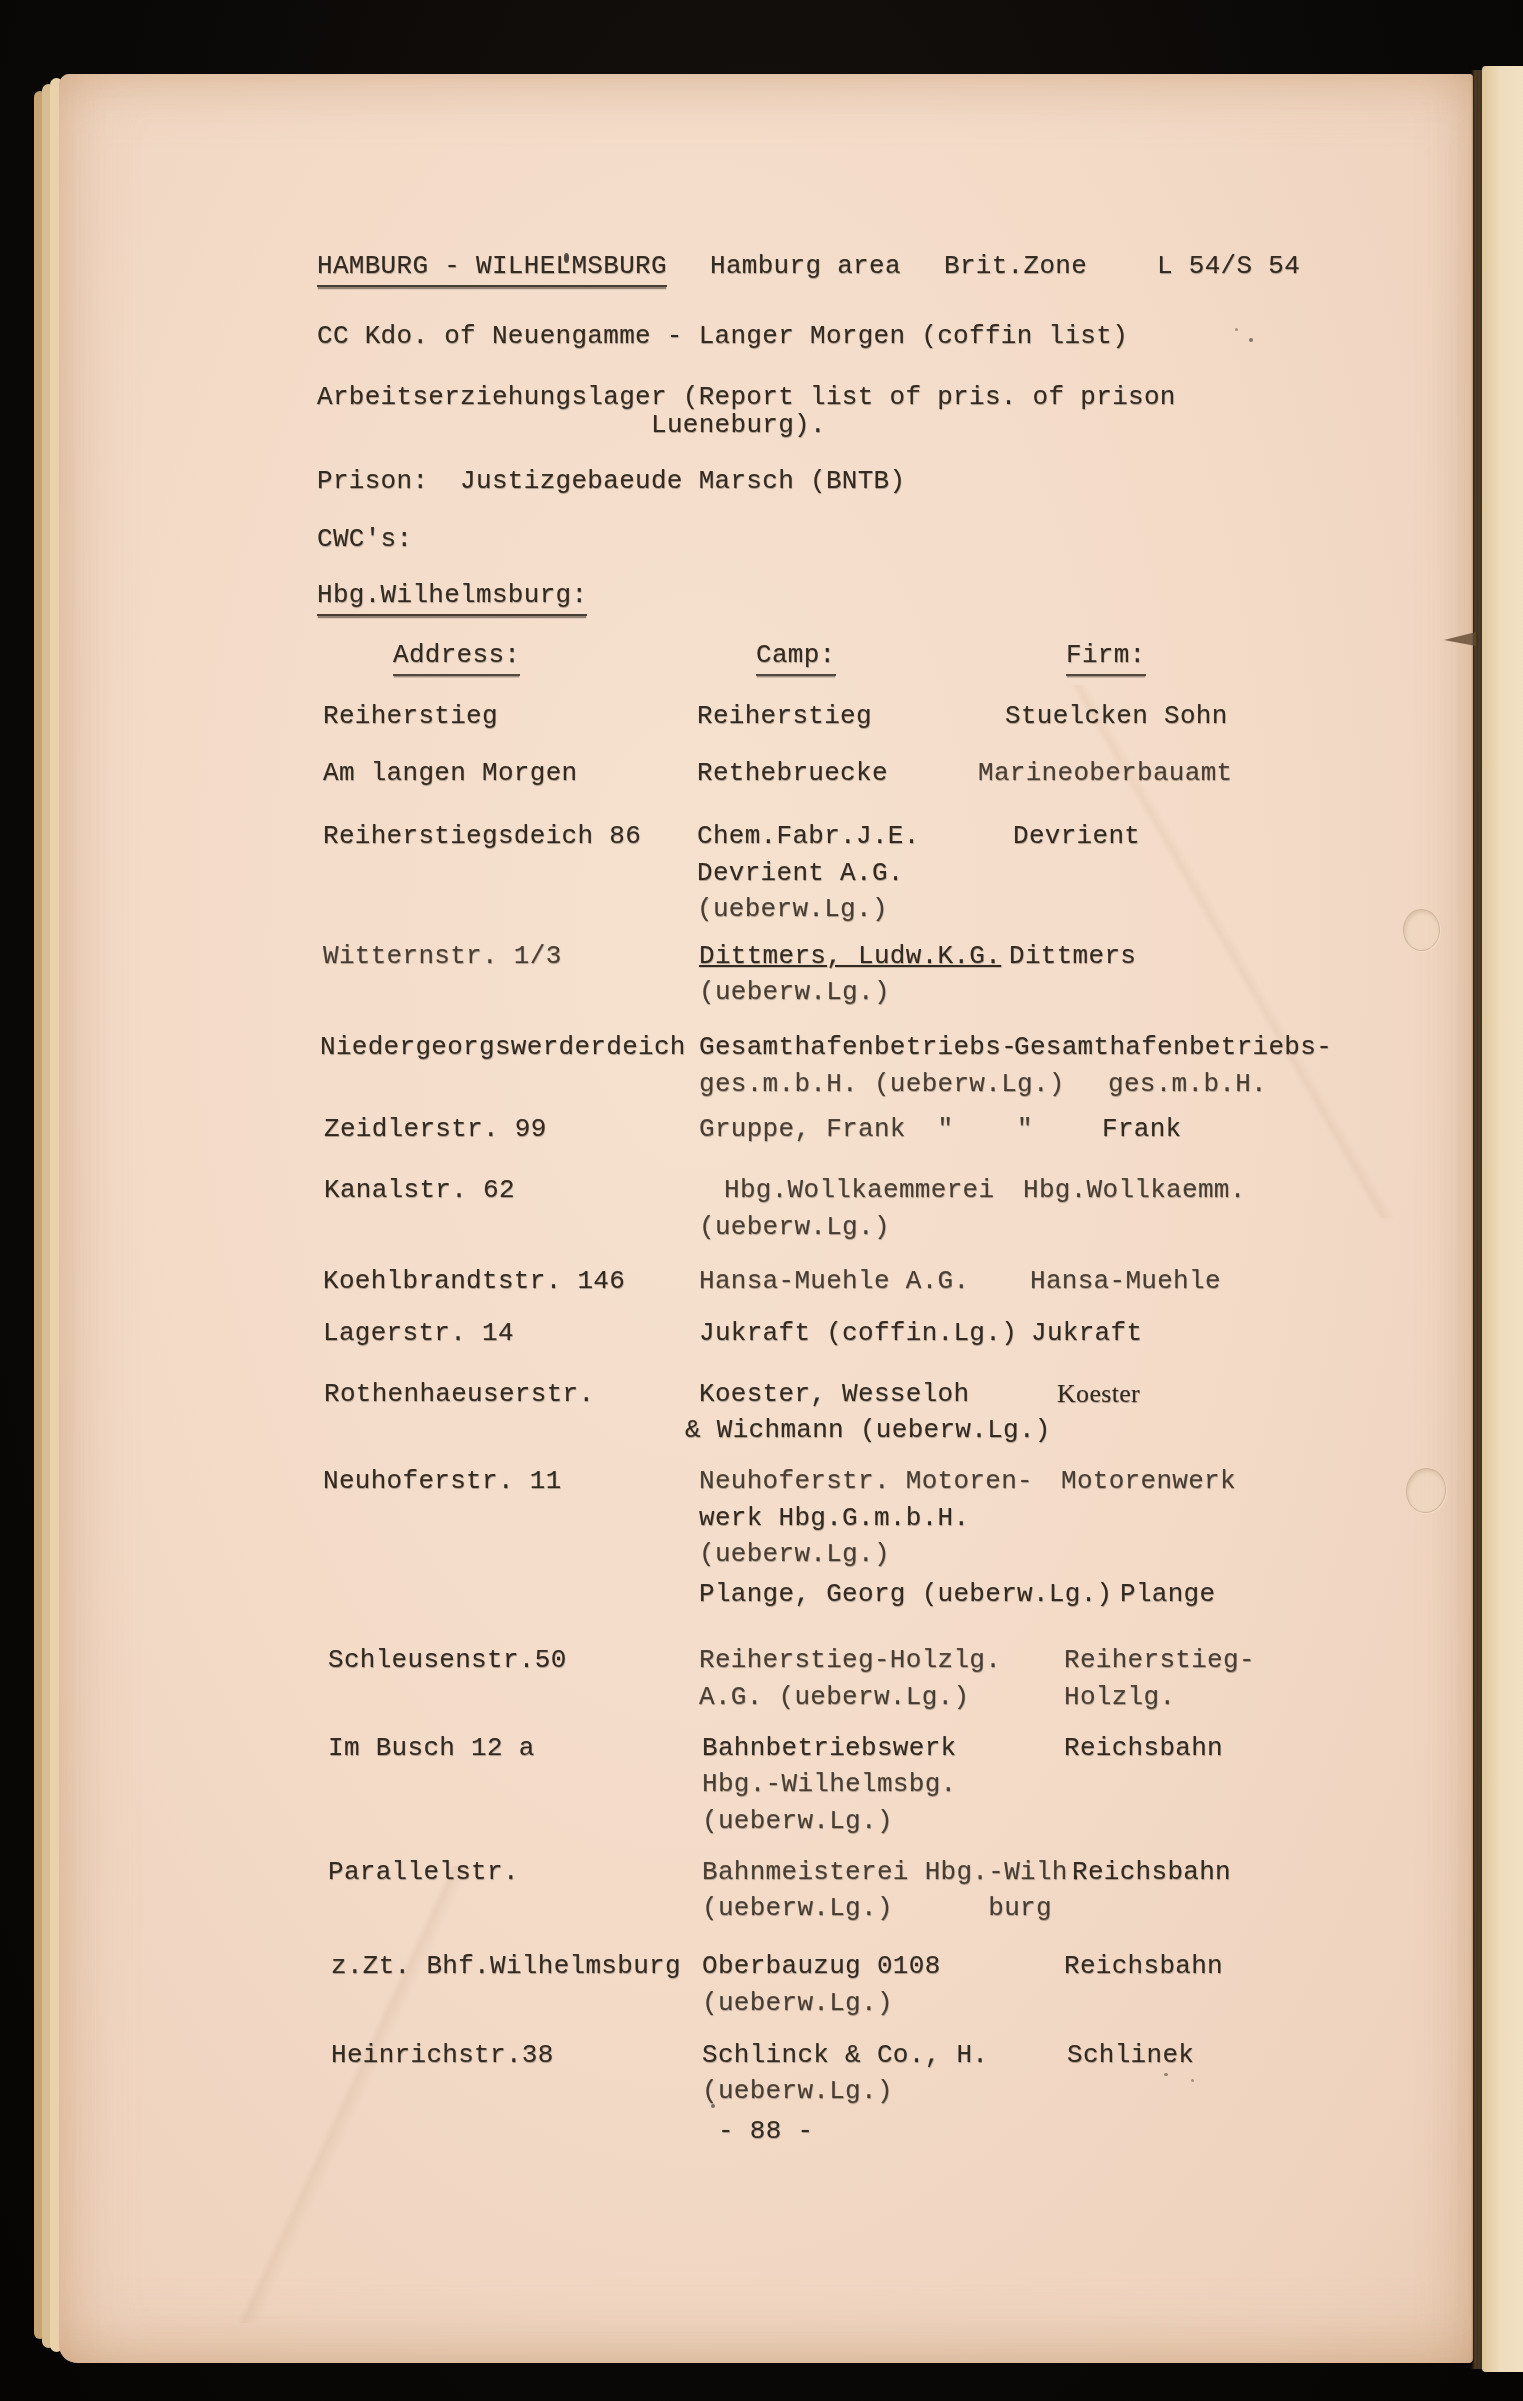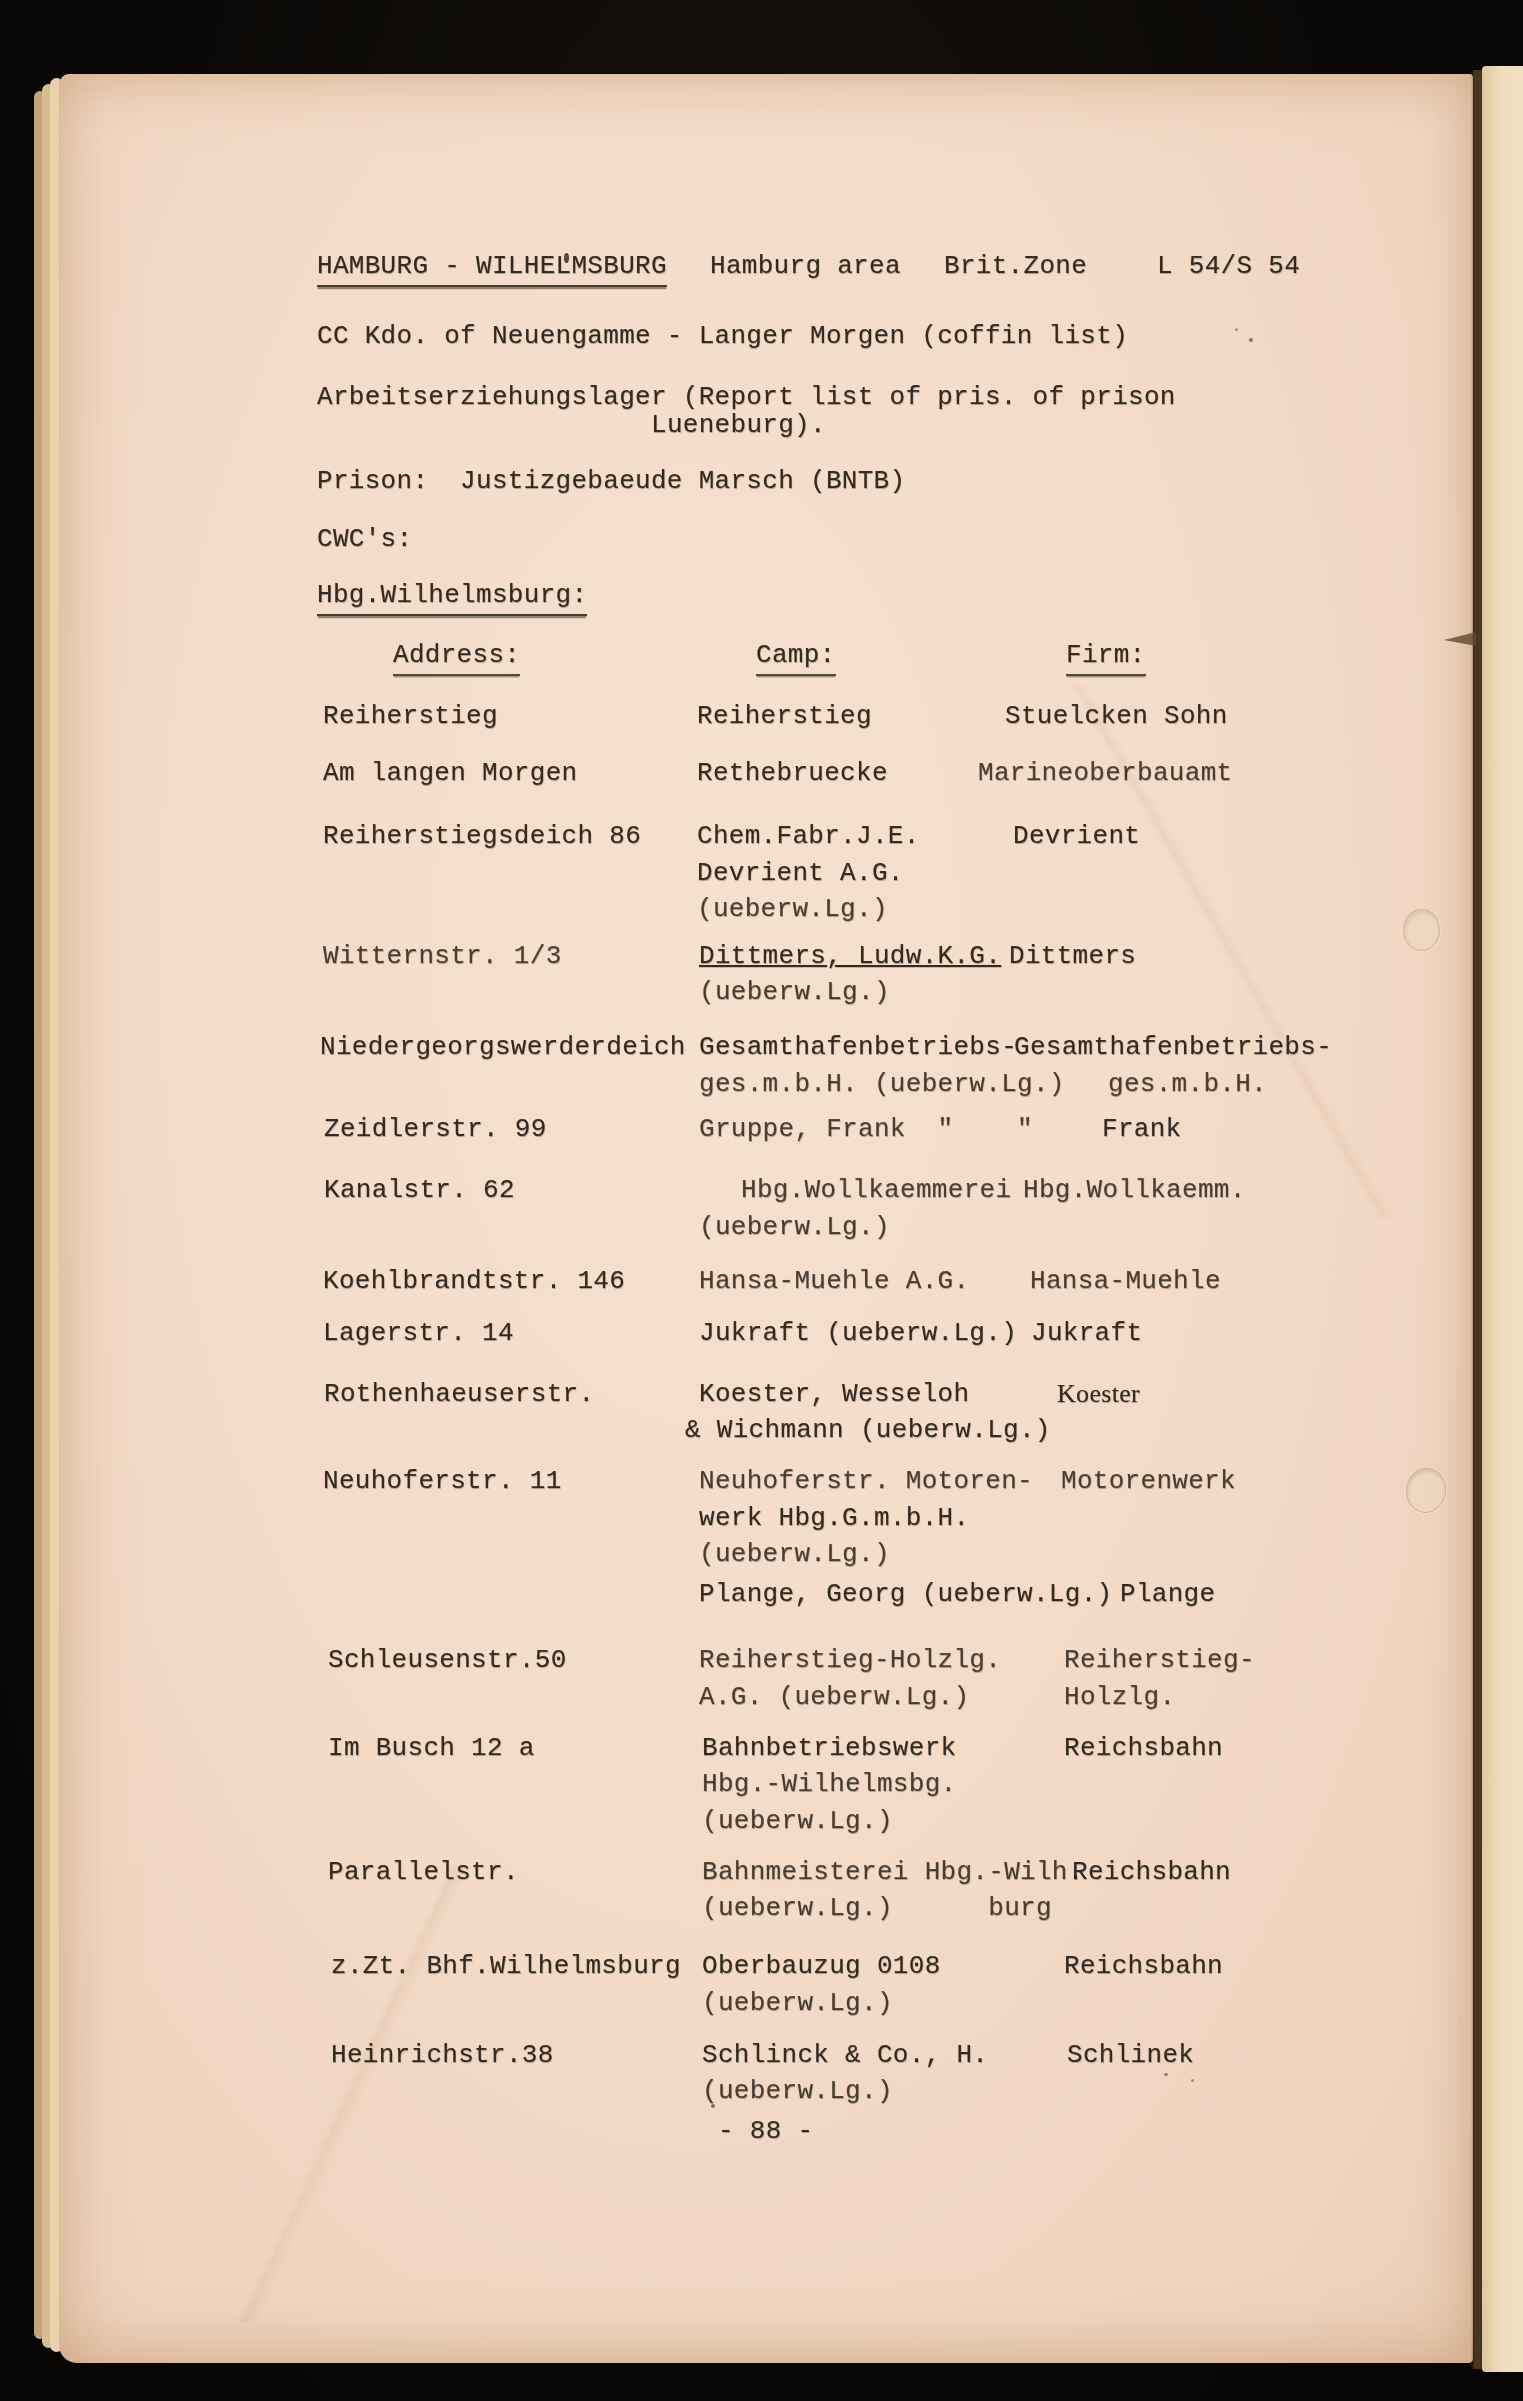--- a/index.html
+++ b/index.html
@@ -147,34 +147,34 @@
   </div>
 
   <div>
     <div class="t" style="left:324px;top:1114px;">Zeidlerstr. 99</div>
     <div class="t faded" style="left:699px;top:1114px;">Gruppe, Frank  "    "</div>
     <div class="t" style="left:1102px;top:1114px;">Frank</div>
   </div>
 
   <div>
     <div class="t" style="left:324px;top:1175px;">Kanalstr. 62</div>
-    <div class="t faded" style="left:741px;top:1175px;">Hbg.Wollkaemmerei</div>
+    <div class="t faded" style="left:724px;top:1175px;">Hbg.Wollkaemmerei</div>
     <div class="t faded" style="left:699px;top:1212px;">(ueberw.Lg.)</div>
     <div class="t faded" style="left:1023px;top:1175px;">Hbg.Wollkaemm.</div>
   </div>
 
   <div>
     <div class="t" style="left:323px;top:1266px;">Koehlbrandtstr. 146</div>
     <div class="t faded" style="left:699px;top:1266px;">Hansa-Muehle A.G.</div>
     <div class="t faded" style="left:1030px;top:1266px;">Hansa-Muehle</div>
   </div>
 
   <div>
     <div class="t" style="left:323px;top:1318px;">Lagerstr. 14</div>
-    <div class="t" style="left:699px;top:1318px;">Jukraft (ueberw.Lg.)</div>
+    <div class="t" style="left:699px;top:1318px;">Jukraft (coffin.Lg.)</div>
     <div class="t" style="left:1031px;top:1318px;">Jukraft</div>
   </div>
 
   <div>
     <div class="t" style="left:324px;top:1379px;">Rothenhaeuserstr.</div>
     <div class="t" style="left:699px;top:1379px;text-align:right;">Koester, Wesseloh</div>
     <div class="t" style="left:685px;top:1415px;">&amp; Wichmann (ueberw.Lg.)</div>
     <div class="t" style="left:1057px;top:1379px;font-family:Liberation Serif, serif;">Koester</div>
   </div>
 

